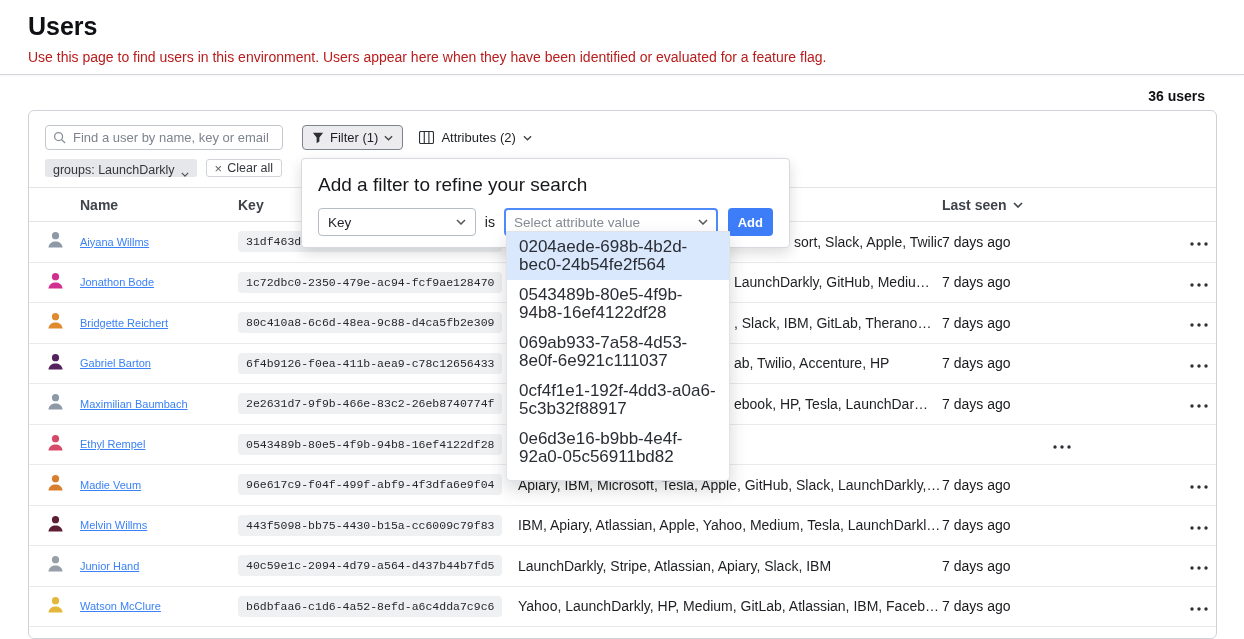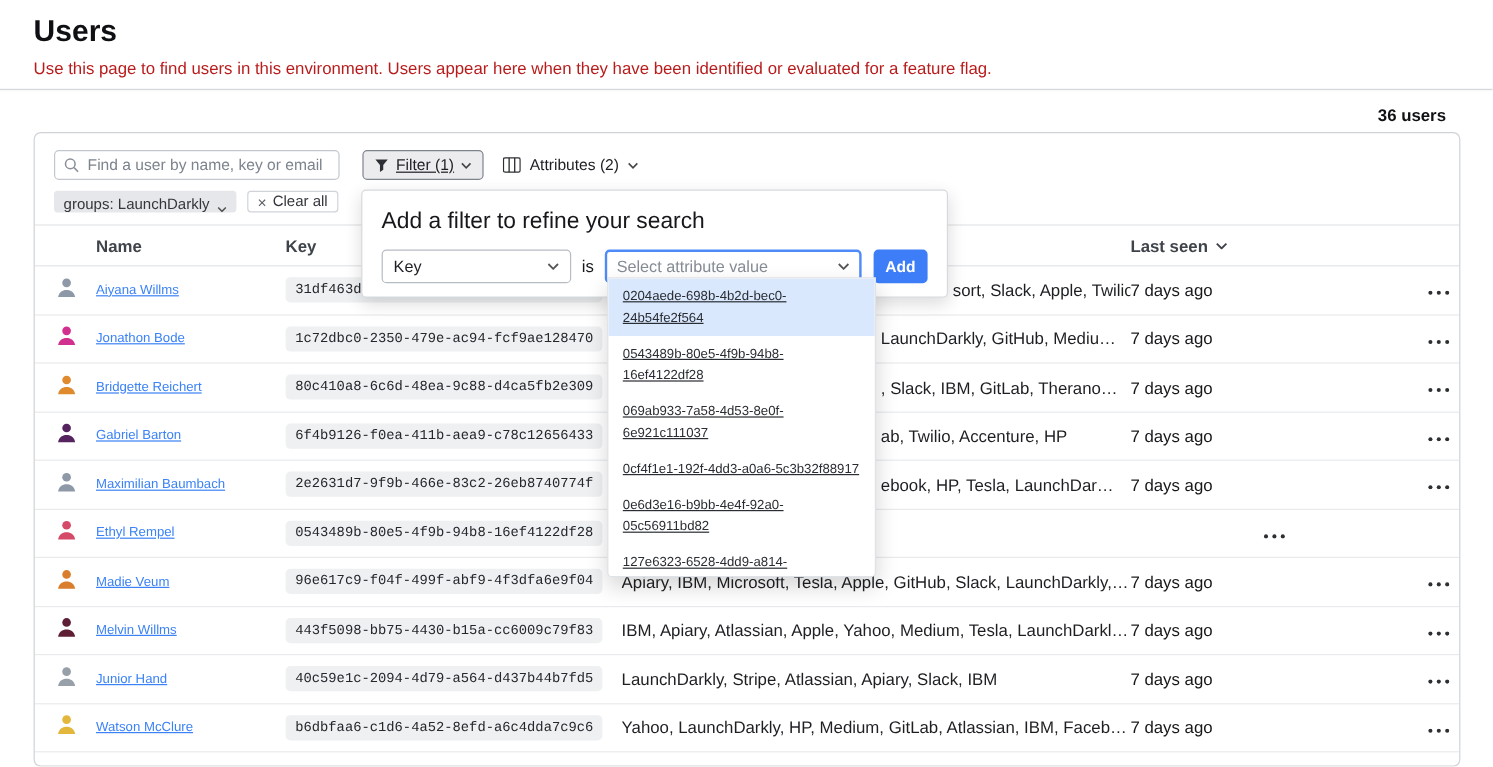--- a/index.html
+++ b/index.html
@@ -22,21 +22,21 @@
   .toolbar { display:flex; align-items:center; padding:14px 16px 0; height:39px; }
   .search { position:relative; width:238px; height:25px; }
   .search input { width:100%; height:25px; border:1px solid #c2c7cd; border-radius:4px;
                   padding:0 8px 0 27px; font:13px "Liberation Sans", sans-serif; color:#333; outline:none; }
   .search input::placeholder { color:#7d848d; }
   .s-icon { position:absolute; left:8px; top:6px; }
 
   button { font-family:"Liberation Sans", sans-serif; cursor:pointer; }
   .filter-btn { margin-left:19px; height:25px; display:flex; align-items:center; gap:6px;
                 padding:0 9px; background:#ececee; border:1px solid #7d848d; border-radius:4px;
-                font-size:13px; color:#1d1f23;text-decoration:underline; }
+                font-size:13px; color:#1d1f23; }
   .attr-btn { margin-left:16px; height:25px; display:flex; align-items:center; gap:7px;
               background:none; border:none; font-size:13px; color:#1d1f23; }
 
   .chips-row { display:flex; align-items:center; gap:9px; padding:9px 16px 0; height:27px; }
   .chip { display:flex; align-items:flex-end; gap:6px; background:#e6e7ea; border:none;
           border-radius:3px; padding:0 8px; font-size:12.5px; color:#33363b; height:18px; }
   .clear-all { display:flex; align-items:center; gap:5px; background:#fff; border:1px solid #d0d4d9;
                border-radius:3px; padding:0 8px; font-size:12.5px; color:#33363b; height:18px; }
   .clear-all .x { color:#5b6066; font-size:13px; line-height:1; }
 
@@ -70,21 +70,21 @@
   .is { margin:0 9px; font-size:14px; color:#17181b; }
   .value-combobox { width:224px; border:2px solid #4e8bf9; padding:0 8px; cursor:pointer; }
   .value-combobox .placeholder { color:#858c95; font-size:13.5px; }
   .add-btn { margin-left:10px; height:28px; padding:0 10px; background:#3d7ef8; color:#fff;
              border:none; border-radius:4px; font-size:13px; font-weight:700; }
 
   
   .listbox { position:absolute; left:506px; top:231px; width:224px; height:250px; background:#fff;
              border:1px solid #dfe2e6; border-radius:0 0 4px 4px; box-shadow:0 8px 18px rgba(0,0,0,.16);
              z-index:30; overflow:hidden; }
-  .option { padding:6px 12px; font-size:11px; line-height:18px; color:#2a2d33; cursor:pointer;text-decoration:underline; }
+  .option { padding:6px 12px; font-size:17px; line-height:18px; color:#2a2d33; cursor:pointer; }
   .option.selected { background:#d9e8fd; }
 </style>
 </head>
 <body>
 
 <div class="stage">
 
   <header class="page-header">
     <h1>Users</h1>
     <p>Use this page to find users in this environment. Users appear here when they have been identified or evaluated for a feature flag.</p>

